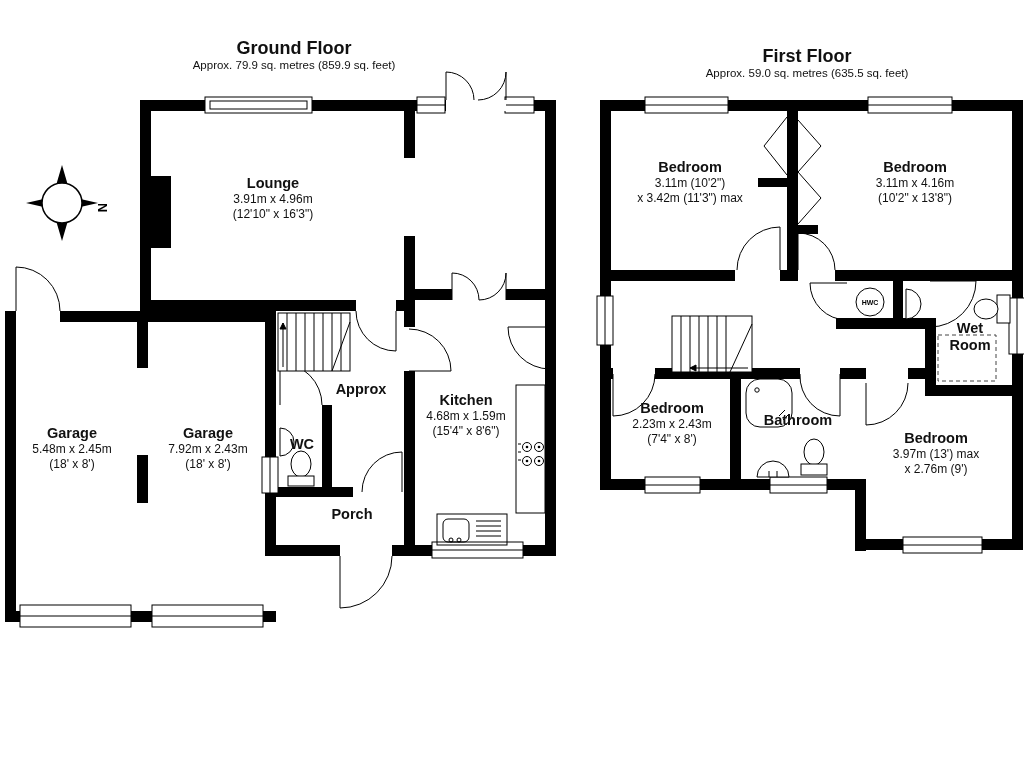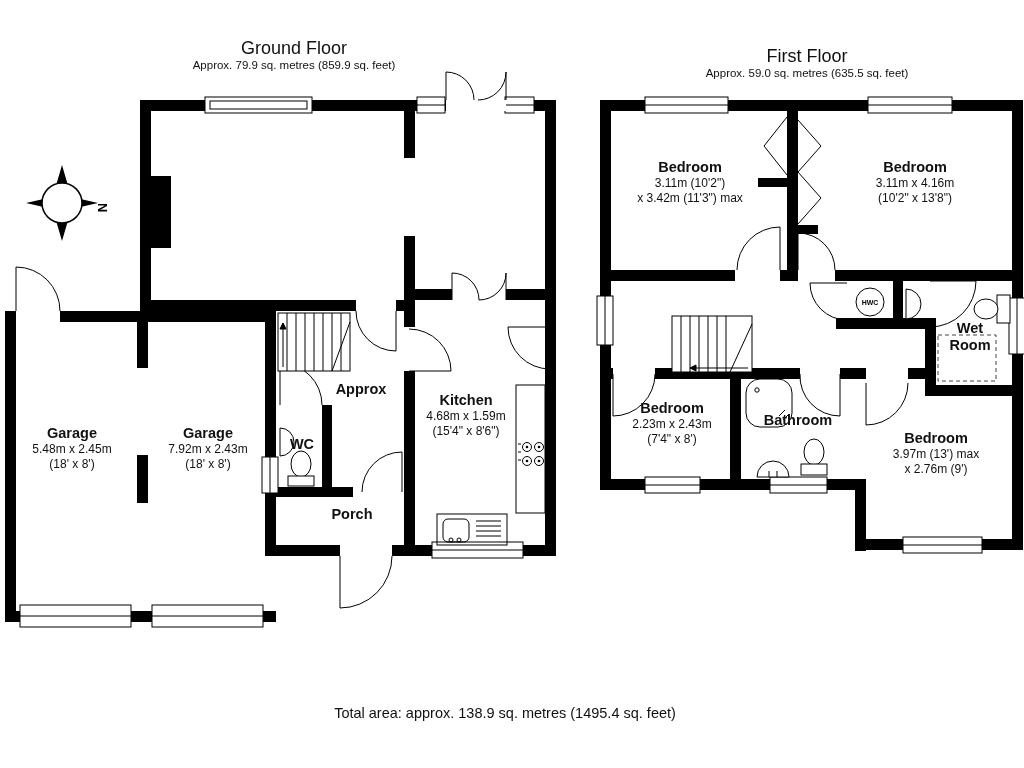--- a/index.html
+++ b/index.html
@@ -4,21 +4,21 @@
 <style>
   html,body{margin:0;padding:0;background:#fff;}
   #plan{position:relative;width:1024px;height:768px;background:#fff;overflow:hidden;
         font-family:"Liberation Sans",sans-serif;color:#111;}
   #plan svg{position:absolute;left:0;top:0;}
   .label{position:absolute;transform:translateX(-50%);text-align:center;white-space:nowrap;}
   .label.wrap{white-space:normal;}
   .rname{font-weight:bold;font-size:14.5px;line-height:17px;}
   .rdims{font-size:12px;line-height:15px;}
   .floor-title{position:absolute;transform:translateX(-50%);text-align:right;white-space:nowrap;
-               font-weight:normal;font-size:18px;}
+               font-weight:bold;font-size:18px;}
   .floor-sub{position:absolute;transform:translateX(-50%);text-align:center;white-space:nowrap;
              font-size:11.5px;}
   .footer{position:absolute;transform:translateX(-50%);text-align:center;white-space:nowrap;
           font-size:14.5px;}
   .wall{fill:#000;}
   .thin{fill:none;stroke:#000;stroke-width:1;}
   .fix{fill:#fff;stroke:#000;stroke-width:1;}
   .winbox{fill:#fff;stroke:#000;stroke-width:1;}
 </style>
 </head>
@@ -313,20 +313,25 @@
     </g>
   </g>
 </svg>
 
   <div class="floor-title" style="left:294px;top:38px">Ground Floor</div>
   <div class="floor-sub" style="left:294px;top:59px">Approx. 79.9 sq. metres (859.9 sq. feet)</div>
 
   <div class="floor-title" style="left:807px;top:46px">First Floor</div>
   <div class="floor-sub" style="left:807px;top:67px">Approx. 59.0 sq. metres (635.5 sq. feet)</div>
 
+  <div class="label" style="left:273px;top:175px">
+    <div class="rname">Lounge</div>
+    <div class="rdims">3.91m x 4.96m</div>
+    <div class="rdims">(12'10" x 16'3")</div>
+  </div>
 
 
   <div class="label" style="left:466px;top:392px">
     <div class="rname">Kitchen</div>
     <div class="rdims">4.68m x 1.59m</div>
     <div class="rdims">(15'4" x 8'6")</div>
   </div>
 
   <div class="label" style="left:361px;top:381px">
     <div class="rname">Approx</div>
@@ -377,14 +382,13 @@
   </div>
 
   <div class="label" style="left:798px;top:412px">
     <div class="rname">Bathroom</div>
   </div>
 
   <div class="label wrap" style="left:970px;top:320px;width:58px">
     <div class="rname">Wet Room</div>
   </div>
 
-  <div class="footer" style="left:505px;top:705px">Total area: approx. 138.9 sq. metres (1495.4 sq. feet)</div>
 </div>
 
 </body></html>

